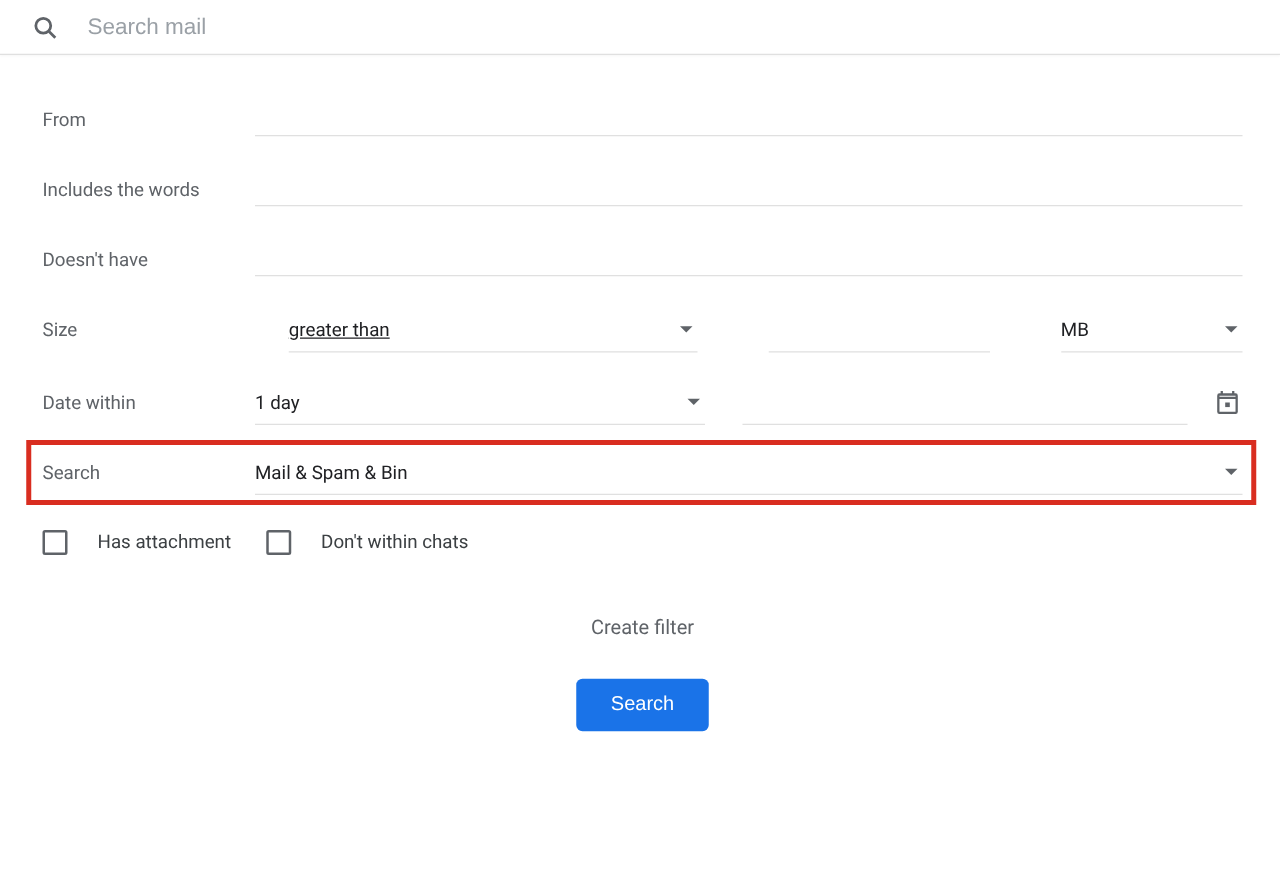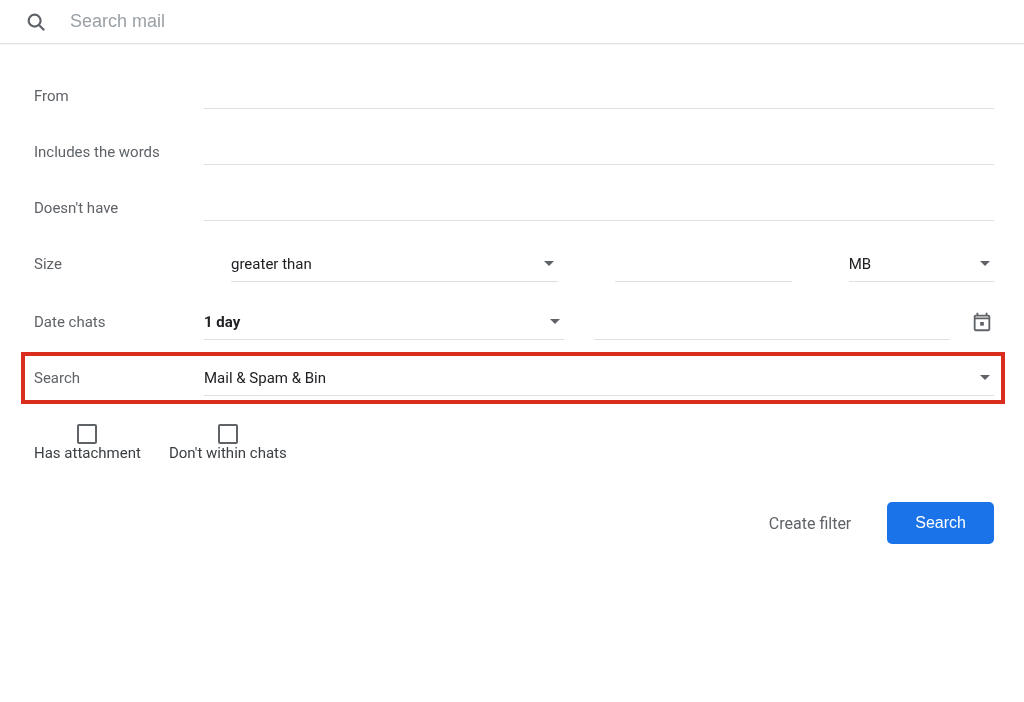--- a/index.html
+++ b/index.html
@@ -94,20 +94,21 @@
       border-left: 5px solid transparent;
       border-right: 5px solid transparent;
       border-top: 5px solid #5f6368;
       width: 0;
       height: 0;
       margin-left: 8px;
     }
     .size-op {
       width: 360px;
       margin-right: 30px;
+      text-decoration: underline;
     }
     .size-value {
       flex: 1;
       margin-right: 30px;
       border: none;
       border-bottom: 1px solid #e0e0e0;
       outline: none;
       height: 36px;
       background: transparent;
     }
@@ -118,21 +119,20 @@
       display: flex;
       align-items: center;
       min-height: 60px;
     }
     .date-row .form-label {
       width: 170px;
     }
     .date-within {
       width: 360px;
       margin-right: 30px;
-      font-weight: bold;
     }
     .date-input {
       flex: 1;
       margin-right: 20px;
       border: none;
       border-bottom: 1px solid #e0e0e0;
       outline: none;
       height: 36px;
       background: transparent;
     }
@@ -162,42 +162,41 @@
       flex: 1;
     }
     .checkbox-row {
       display: flex;
       align-items: center;
       gap: 28px;
       margin-top: 20px;
     }
     .checkbox-group {
       display: flex;
-      align-items: center;
-      gap: 0;
-      cursor: pointer;
-      flex-direction: column;
+      gap: 24px;
+      cursor: pointer;
     }
     .checkbox-box {
       width: 20px;
       height: 20px;
       border: 2.5px solid #5f6368;
       border-radius: 2px;
     }
     .checkbox-label {
       font-size: 15px;
       color: #3c4043;
     }
     .button-row {
       display: flex;
       justify-content: flex-end;
       align-items: center;
       gap: 24px;
       margin-top: 40px;
       padding-right: 0;
+      flex-direction: column;
     }
     .btn-text {
       color: #5f6368;
       font-size: 16px;
       cursor: pointer;
       padding: 8px 12px;
     }
     .btn-primary {
       background: #1a73e8;
       color: #fff;
@@ -248,21 +247,21 @@
       <span class="caret"></span>
     </div>
     <input class="size-value" type="text" style="">
     <div class="dropdown size-unit">
       <span>MB</span>
       <span class="caret"></span>
     </div>
   </div>
 
   <div class="date-row">
-    <div class="form-label">Date chats</div>
+    <div class="form-label">Date within</div>
     <div class="dropdown date-within">
       <span>1 day</span>
       <span class="caret"></span>
     </div>
     <input class="date-input" type="text" style="">
     <span class="calendar-icon">
       <svg viewBox="0 0 24 24" width="22" height="22" fill="#5f6368">
         <path d="M19 4h-1V2h-2v2H8V2H6v2H5a2 2 0 0 0-2 2v14a2 2 0 0 0 2 2h14a2 2 0 0 0 2-2V6a2 2 0 0 0-2-2zm0 16H5V9h14v11zM5 7V6h14v1H5z"></path>
         <rect x="10" y="12" width="4" height="4"></rect>
       </svg>

